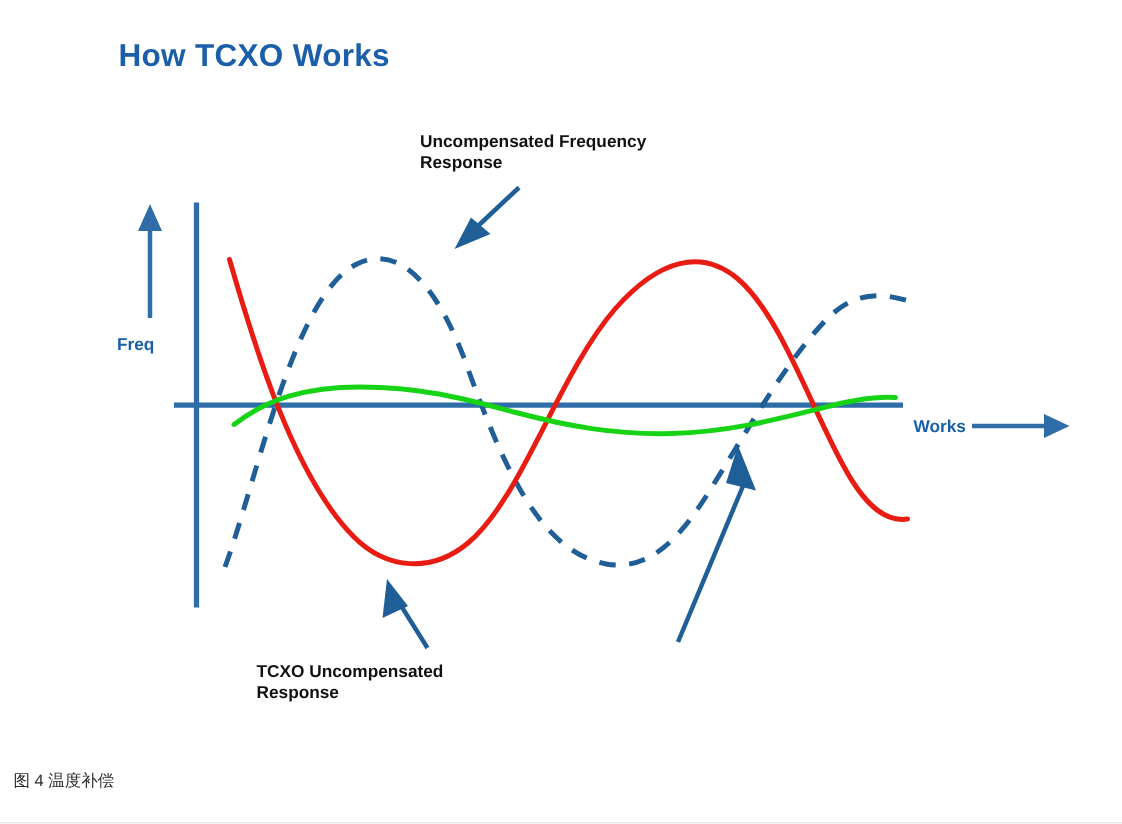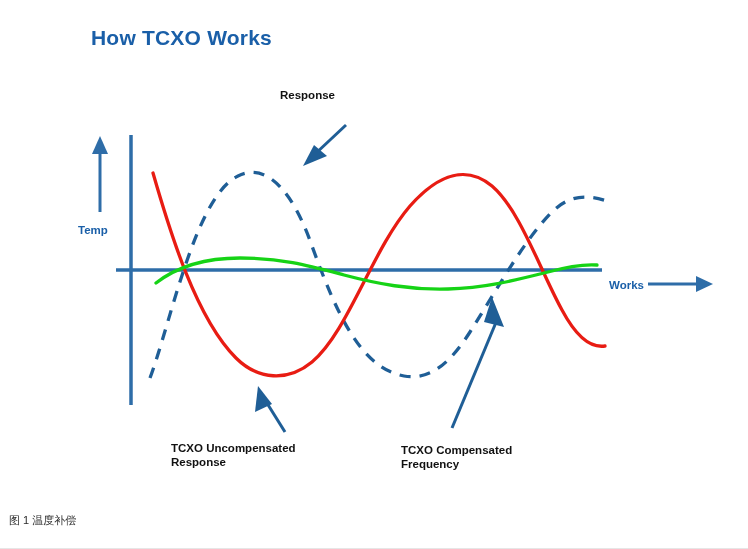--- a/index.html
+++ b/index.html
@@ -23,21 +23,20 @@
   }
   .title {
     position: absolute;
     left: 79px;
     top: 26px;
     font-size: 21px;
     font-weight: bold;
     color: #1A5FA8;
     letter-spacing: 0.2px;
     white-space: nowrap;
-    margin-left: 12px;
   }
   .diagram-svg {
     position: absolute;
     left: 0;
     top: 0;
     width: 748px;
     height: 549px;
   }
   .anno {
     position: absolute;
@@ -121,35 +120,32 @@
       <polygon points="258,386 255,412 272,404" fill="#1F5E96"></polygon>
     </g>
 
     <g>
       <line x1="452" y1="428" x2="497" y2="320" stroke="#1F5E96" stroke-width="3"></line>
       <polygon points="492,297 484,322 504,327" fill="#1F5E96"></polygon>
     </g>
 
   </svg>
 
-  <div class="axis-label label-freq">Temp</div>
+  <div class="axis-label label-freq">Freq</div>
 
   <div class="axis-label label-temp">Works</div>
 
   <div class="anno anno-uncomp">
+    <div>Uncompensated Frequency</div>
     <div>Response</div>
   </div>
 
   <div class="anno anno-compensating">
     <div>TCXO Uncompensated</div>
     <div>Response</div>
   </div>
 
-  <div class="anno anno-compensated">
-    <div>TCXO Compensated</div>
-    <div>Frequency</div>
-  </div>
 
-  <div class="caption">图 1 温度补偿</div>
+  <div class="caption">图 4 温度补偿</div>
 
   <div class="bottom-rule"></div>
 
 </div>
 
 </body></html>

